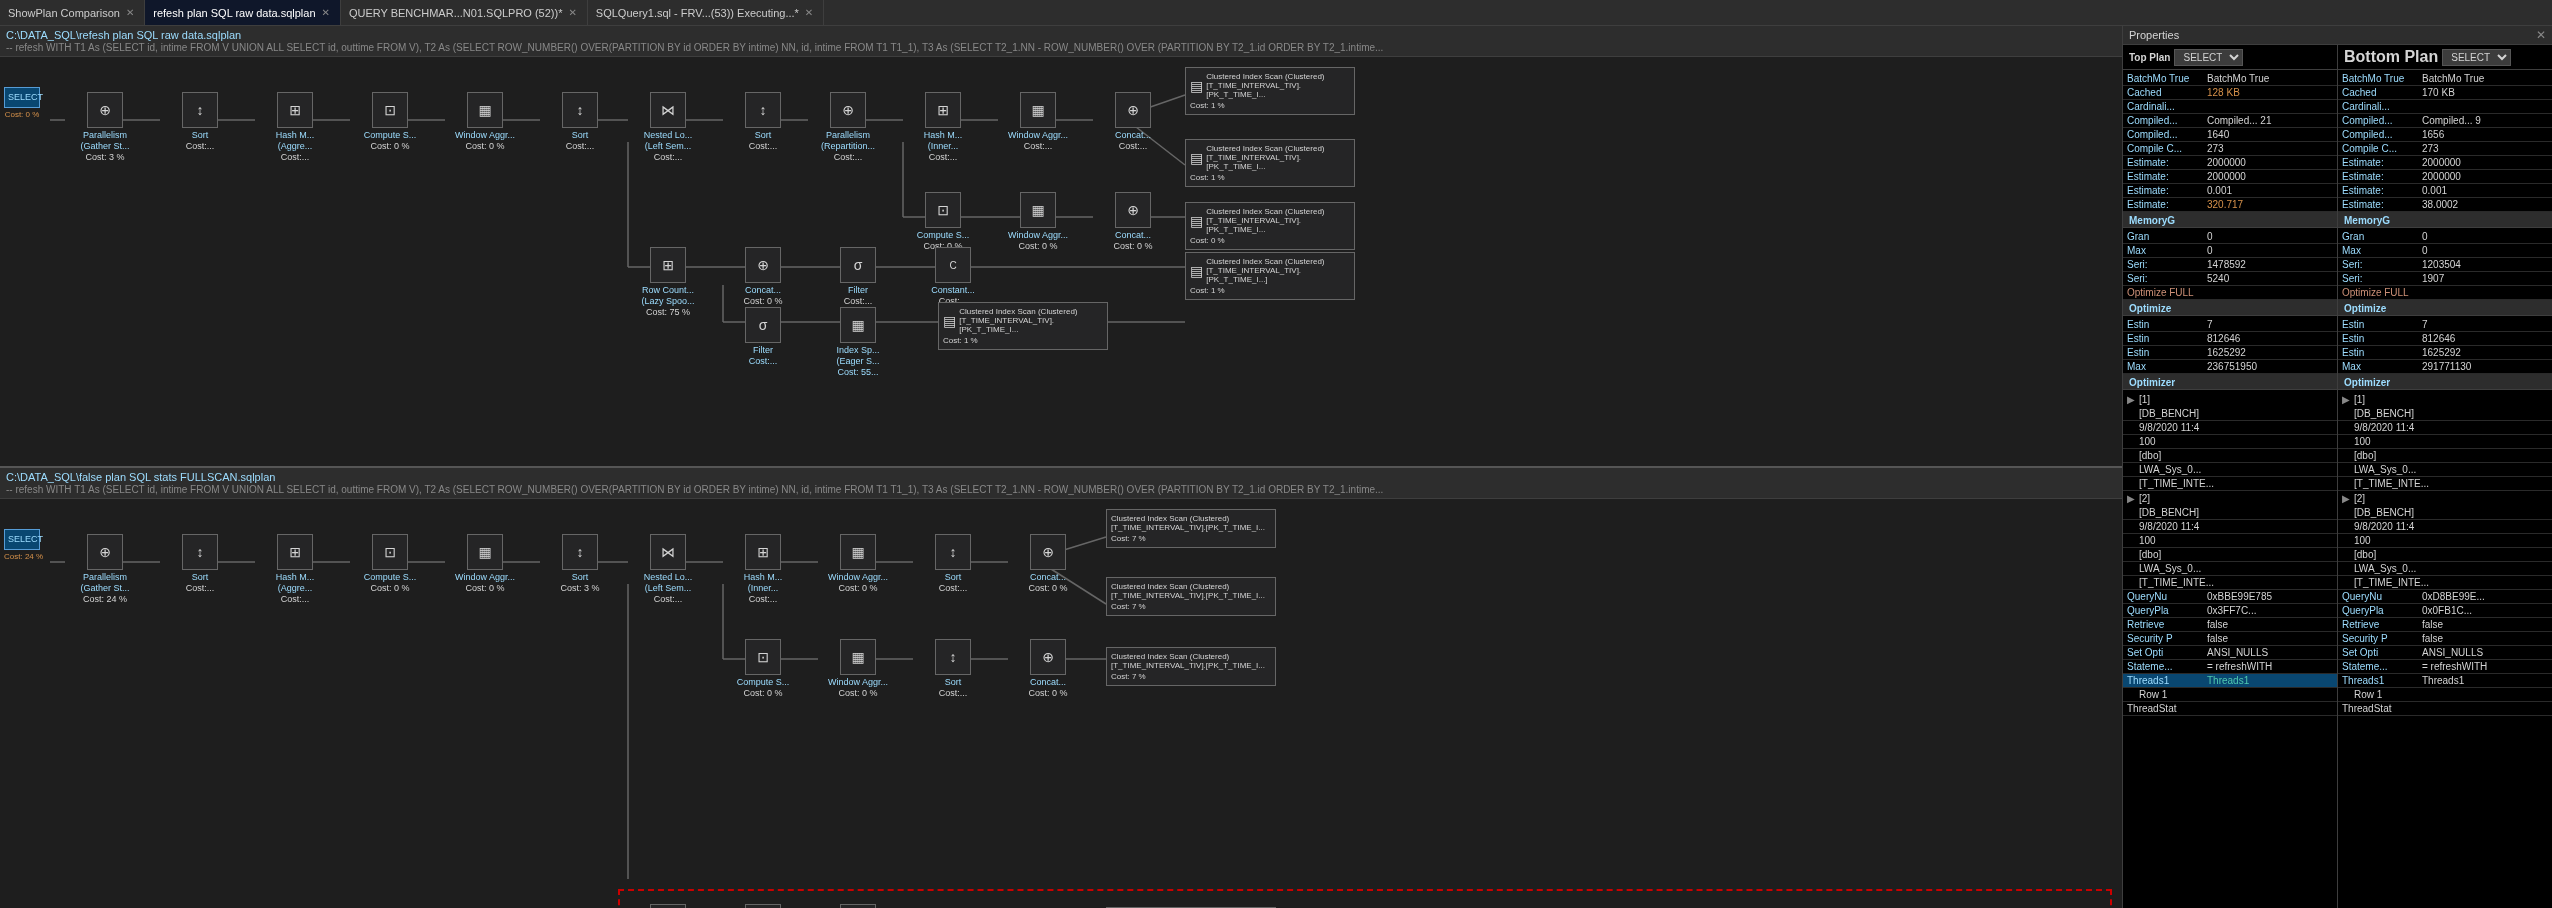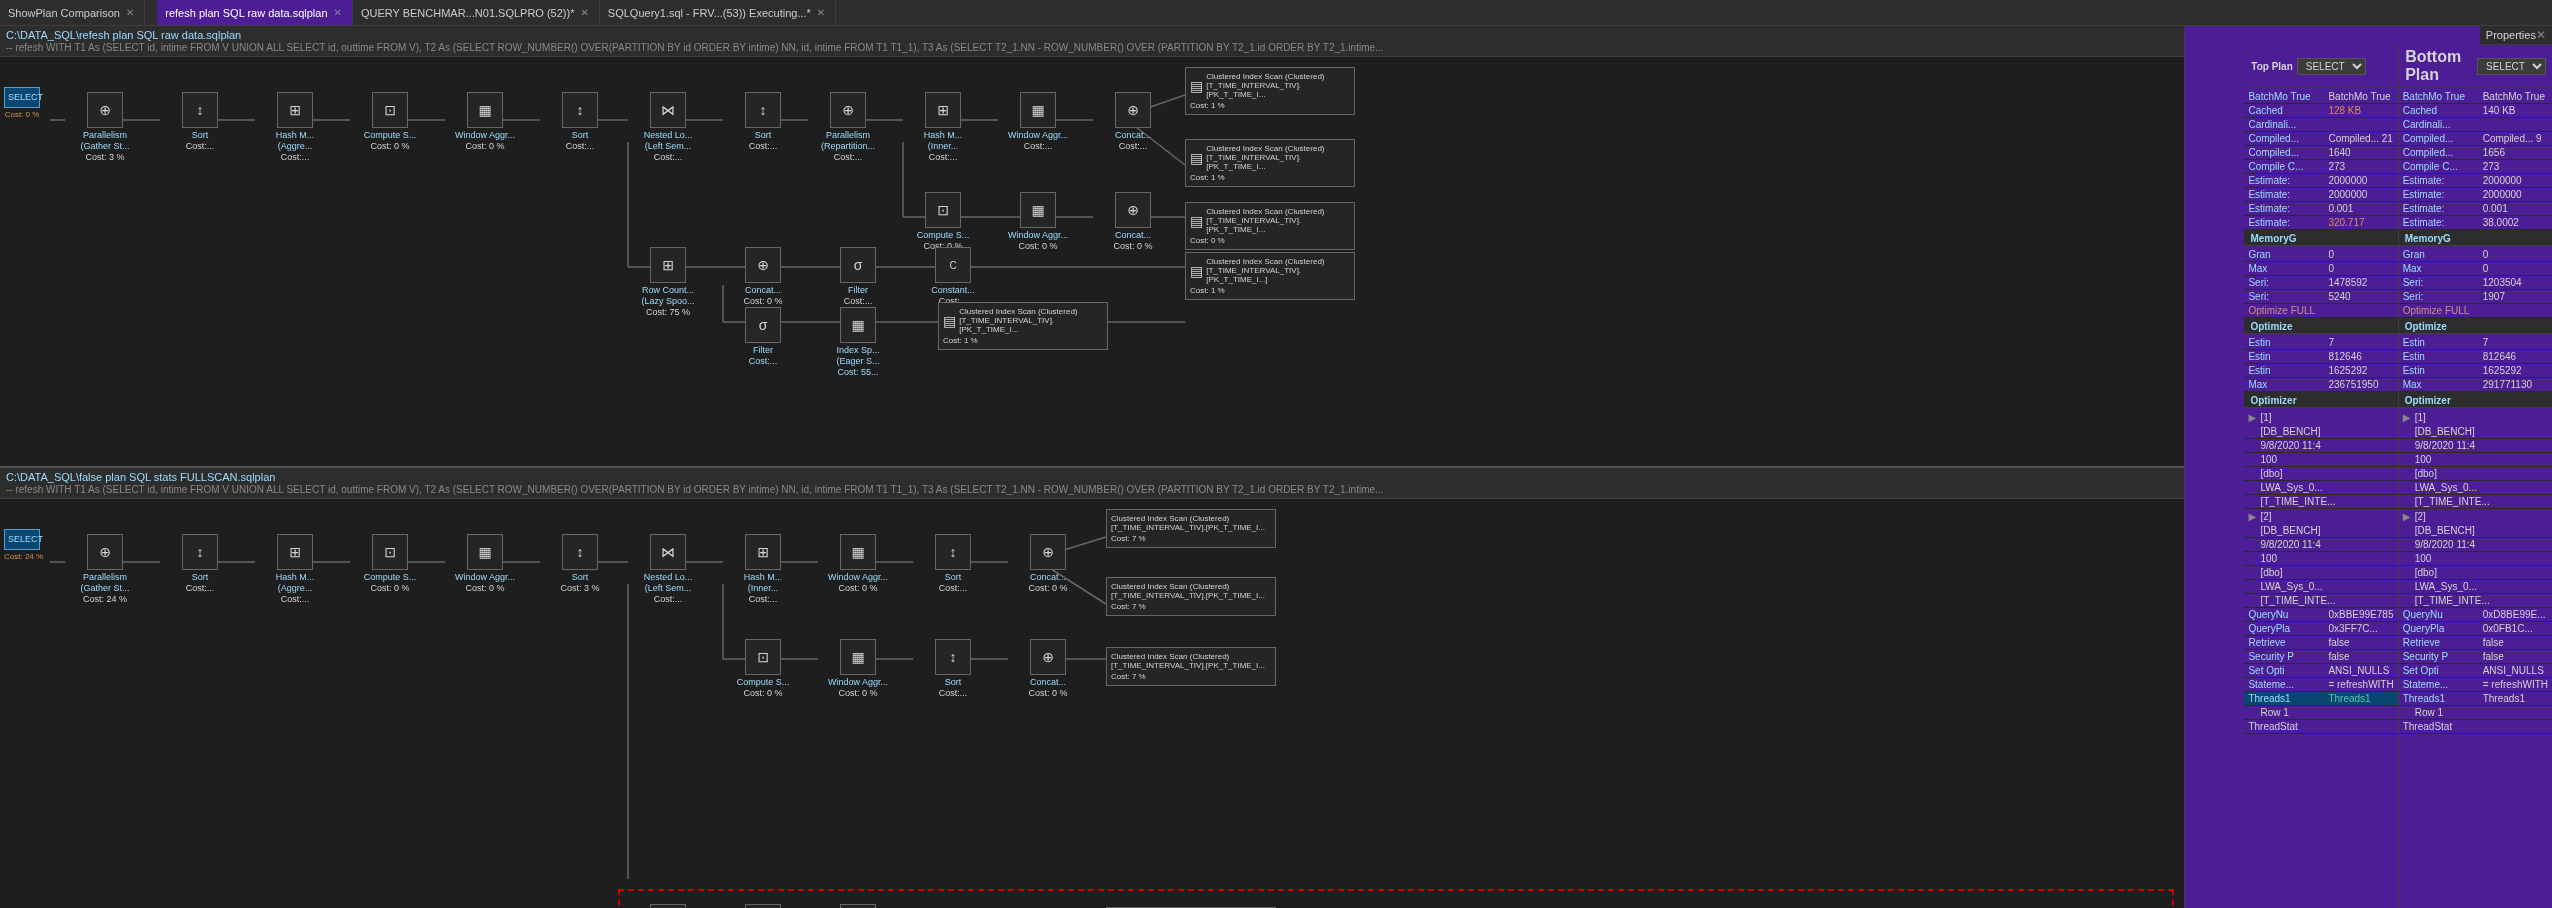--- a/index.html
+++ b/index.html
@@ -21,23 +21,22 @@
       height: 100%;
       border-right: 1px solid #3e3e3e;
       cursor: pointer;
       white-space: nowrap;
       font-size: 11px;
       gap: 4px;
       background: #2d2d2d;
       color: #ccc;
     }
     .tab.active {
-      background: #4c1d95;
+      background: #0f172a;
       color: #fff;
-      margin-left: 12px;
     }
     .tab .close-btn {
       font-size: 10px;
       color: #888;
       cursor: pointer;
       padding: 1px 2px;
     }
     
     
     .main-content {
@@ -111,27 +110,26 @@
       justify-content: center;
       margin-bottom: 2px;
       font-size: 14px;
     }
     
     .node-label { font-size: 9px; color: #9cdcfe; line-height: 1.2; }
     .node-cost { font-size: 9px; color: #d4d4d4; }
     
     
     .right-panel {
-      width: 368px;
-      background: #4c1d95;
+      width: 430px;
+      background: #000000;
       border-left: 1px solid #3e3e3e;
       display: flex;
       flex-direction: column;
       overflow: hidden;
-      align-items: flex-end;
     }
     
     .panel-title { color: #d4d4d4; }
     
     
     .props-split {
       display: flex;
       flex: 1;
       overflow: hidden;
     }
@@ -878,21 +876,21 @@
       </div>
 
       <div class="props-half">
 
         <div class="prop-row">
           <span class="prop-key">BatchMo True</span>
           <span class="prop-val">BatchMo True</span>
         </div>
         <div class="prop-row">
           <span class="prop-key">Cached</span>
-          <span class="prop-val">140 KB</span>
+          <span class="prop-val">170 KB</span>
         </div>
         <div class="prop-row">
           <span class="prop-key">Cardinali...</span>
           <span class="prop-val"></span>
         </div>
         <div class="prop-row">
           <span class="prop-key">Compiled...</span>
           <span class="prop-val">Compiled... 9</span>
         </div>
         <div class="prop-row">

